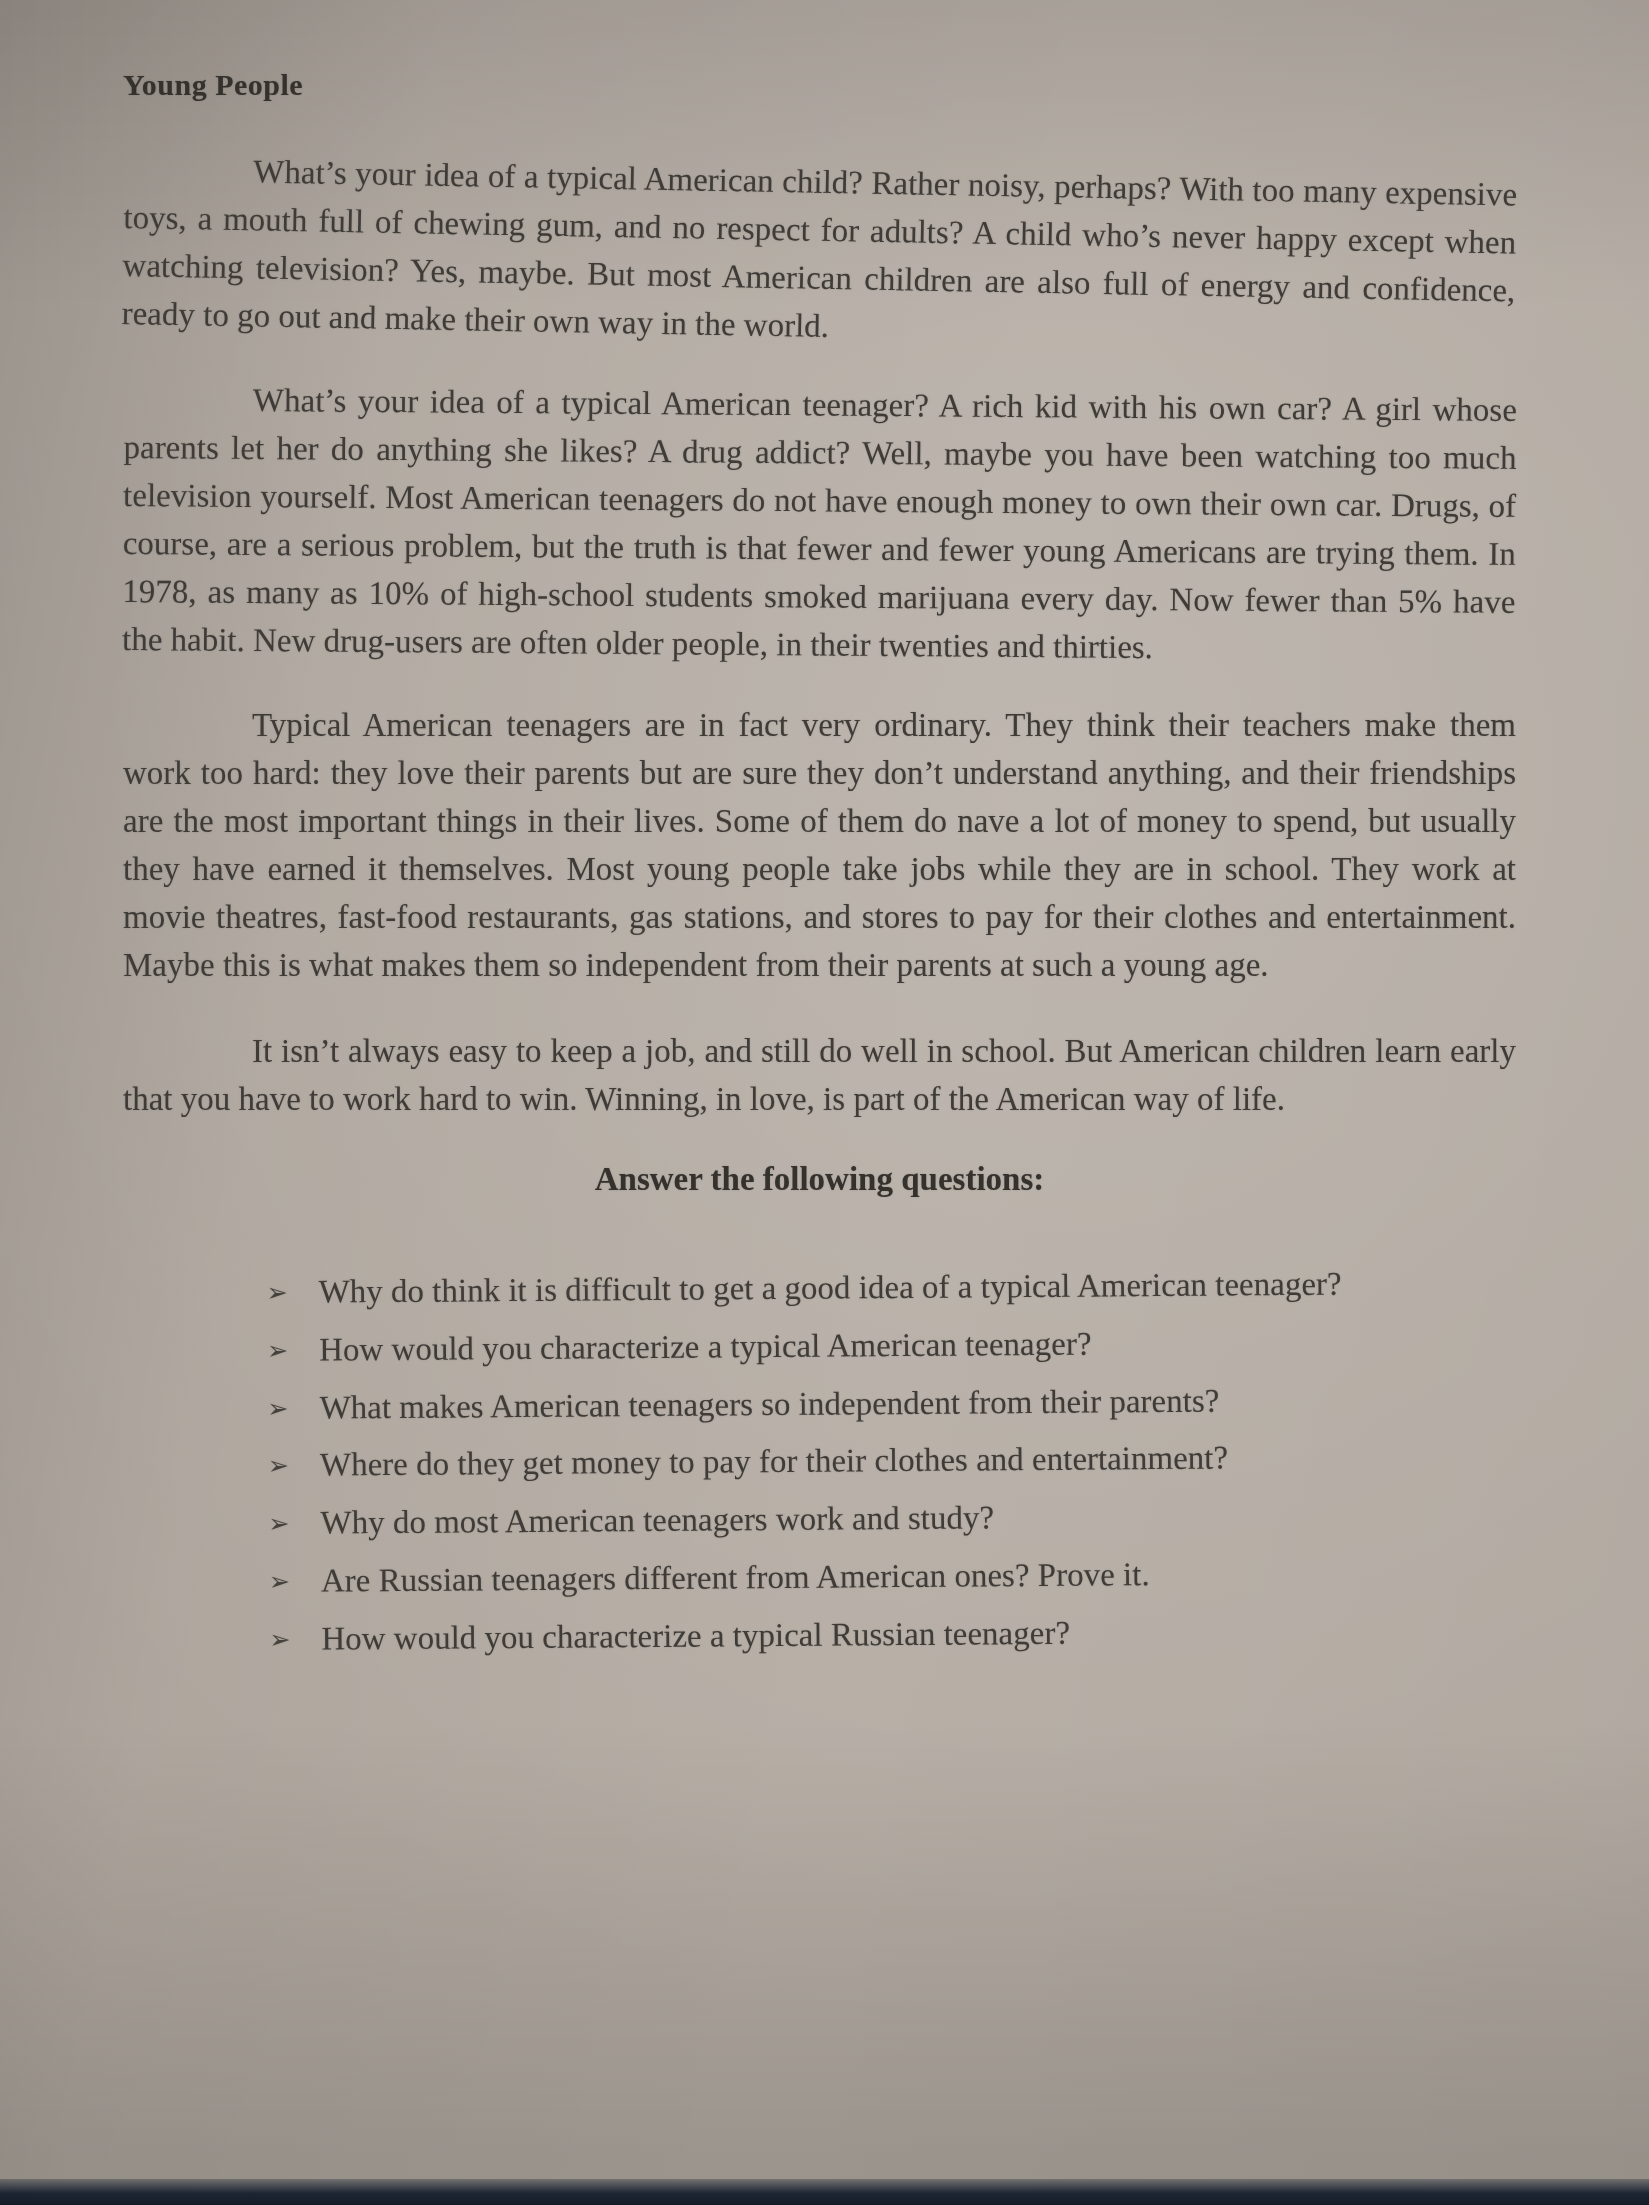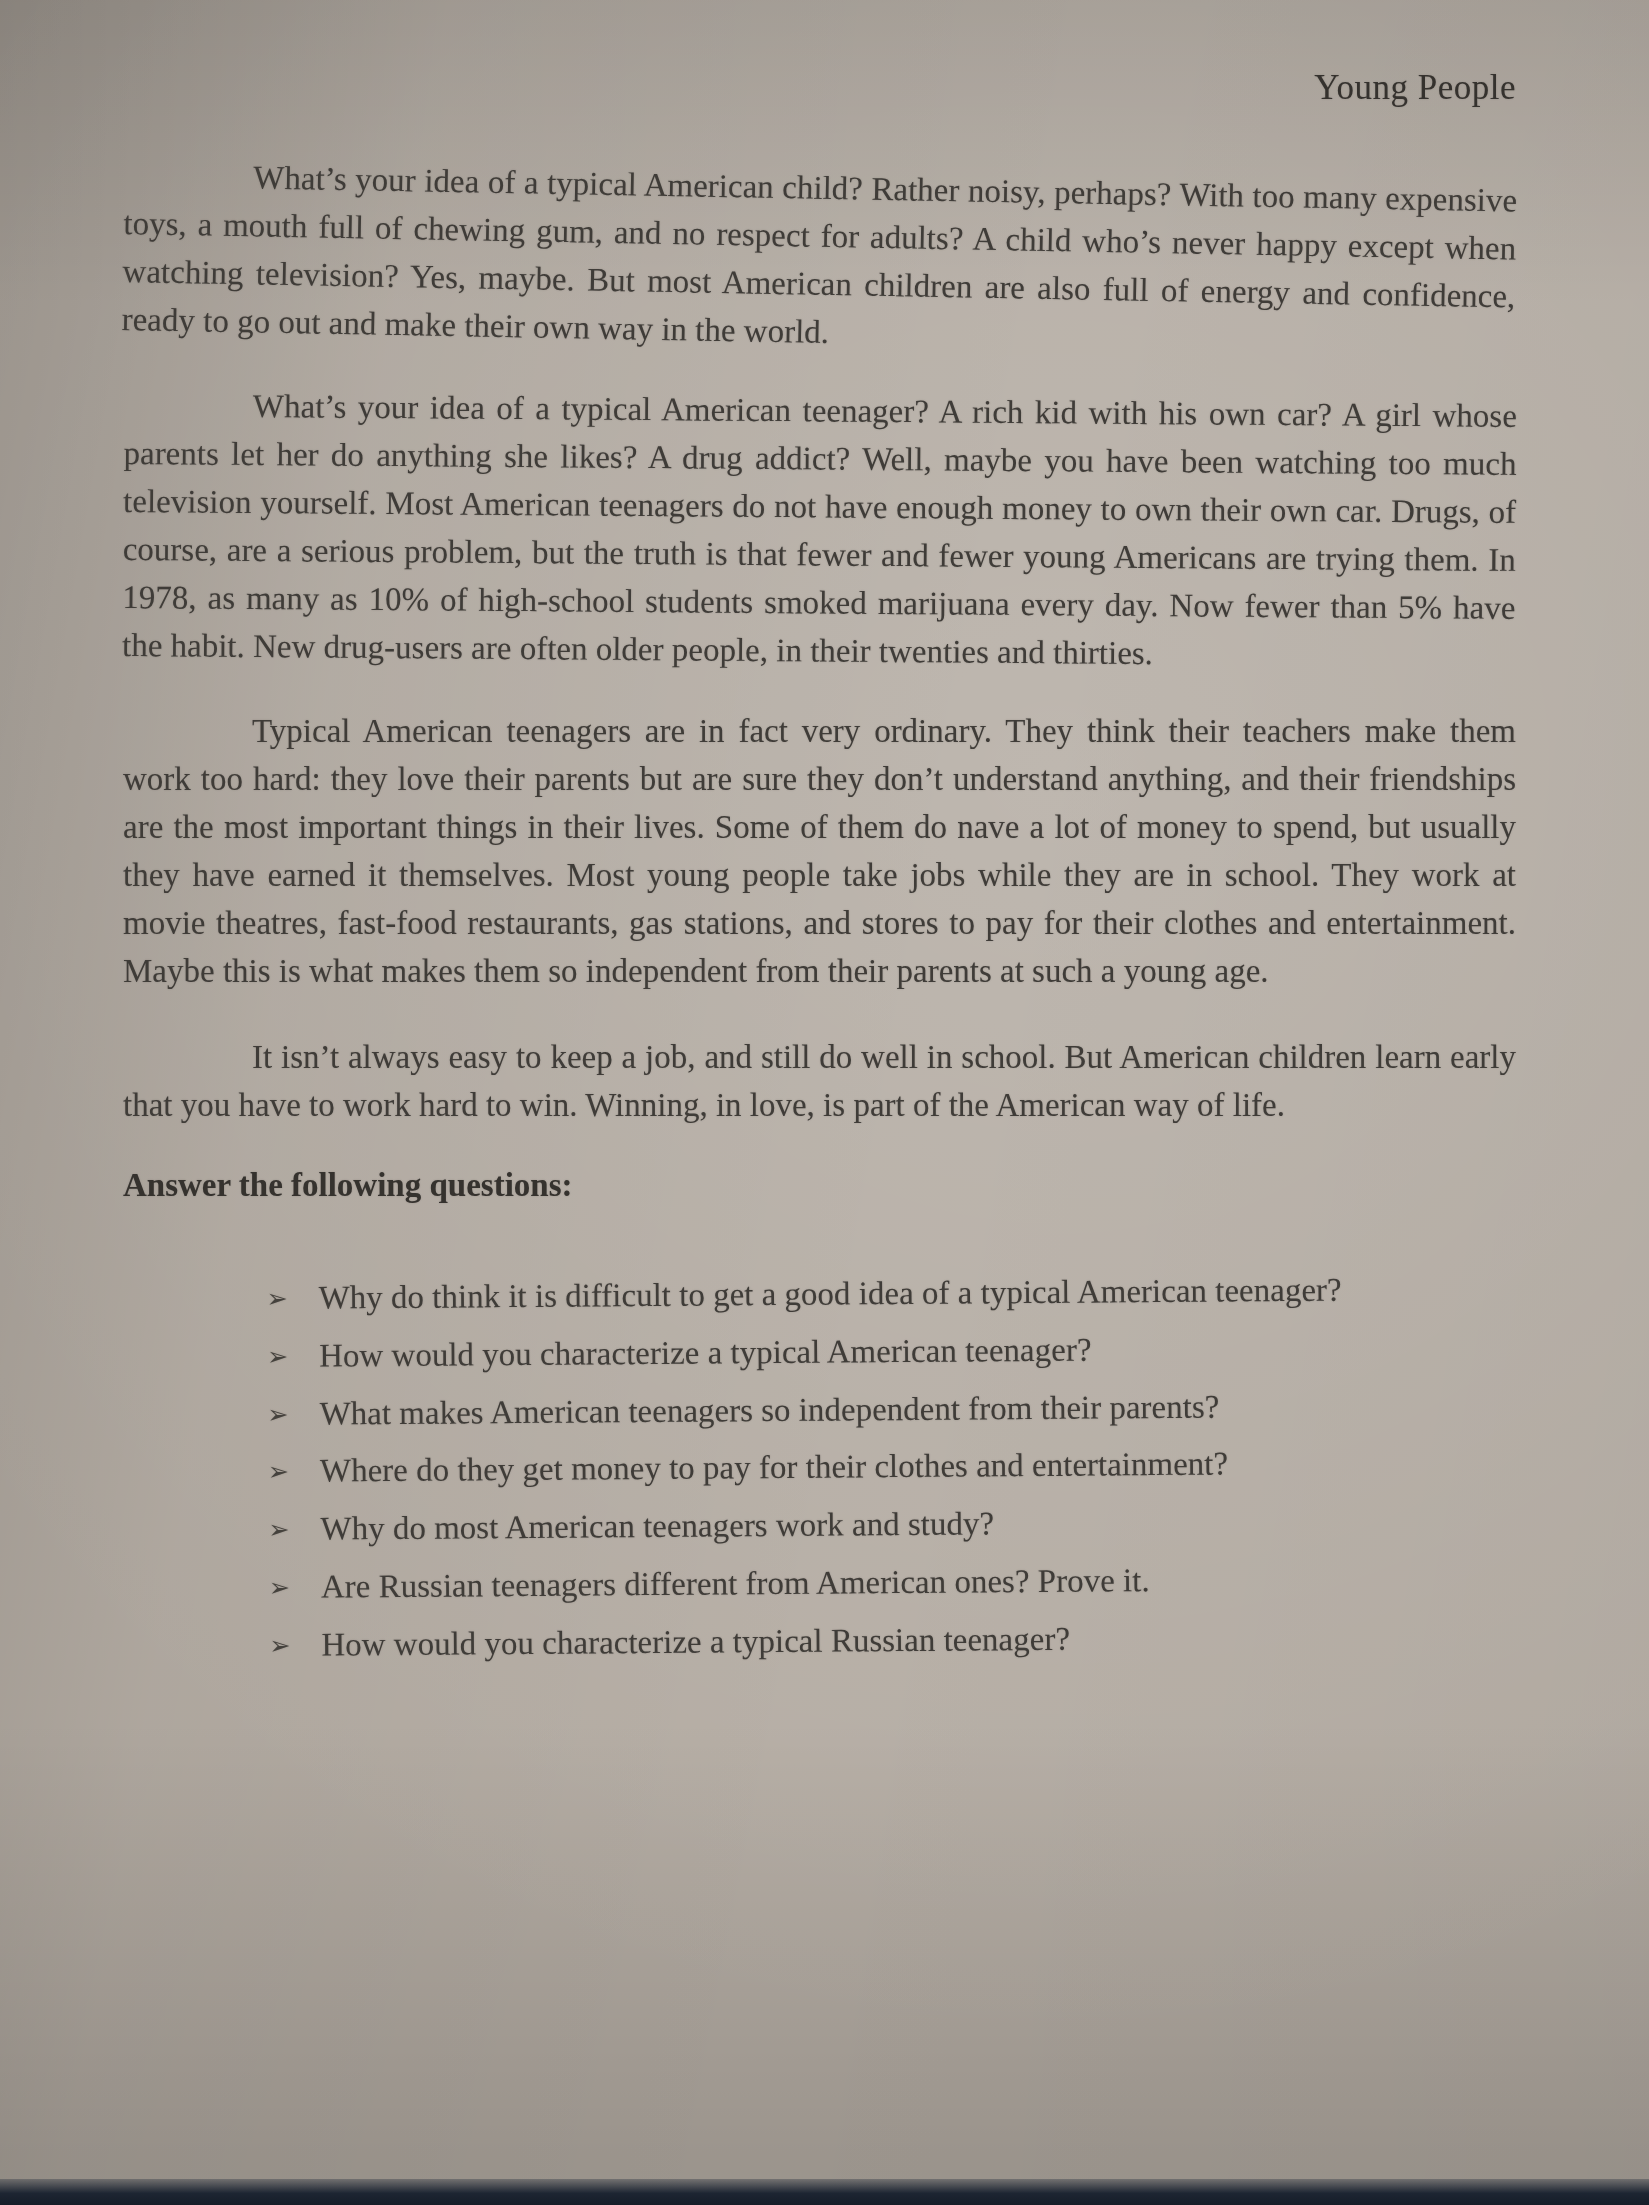--- a/index.html
+++ b/index.html
@@ -24,38 +24,38 @@
       #b5ada4;
   }
   .page {
     position: relative;
     padding: 68px 134px 0 123px;
     color: #3f3c38;
     text-shadow: 0 0 1.6px rgba(70,64,58,0.30);
   }
   .doc-title {
     margin: 0 0 43px 0;
-    text-align: right;
-    font-size: 35px;
-    font-weight: normal;
+    text-align: left;
+    font-size: 30px;
+    font-weight: bold;
     letter-spacing: 0.5px;
     color: #35322e;
   }
   .para {
     margin: 0 0 38px 0;
     font-size: 33px;
     line-height: 48px;
     text-align: justify;
     text-indent: 129px;
   }
   .tilt-a { transform: rotate(1.05deg); transform-origin: 0 50%; }
   .tilt-b { transform: rotate(0.45deg); transform-origin: 0 50%; }
   .questions-heading {
     margin: 32px 0 70px 0;
-    text-align: left;
+    text-align: center;
     font-size: 33px;
     font-weight: bold;
     color: #35322e;
   }
   .questions {
     list-style: none;
     margin: 48px 22px 0 145px;
     padding: 0;
     transform: rotate(-0.45deg);
     transform-origin: 0 50%;

